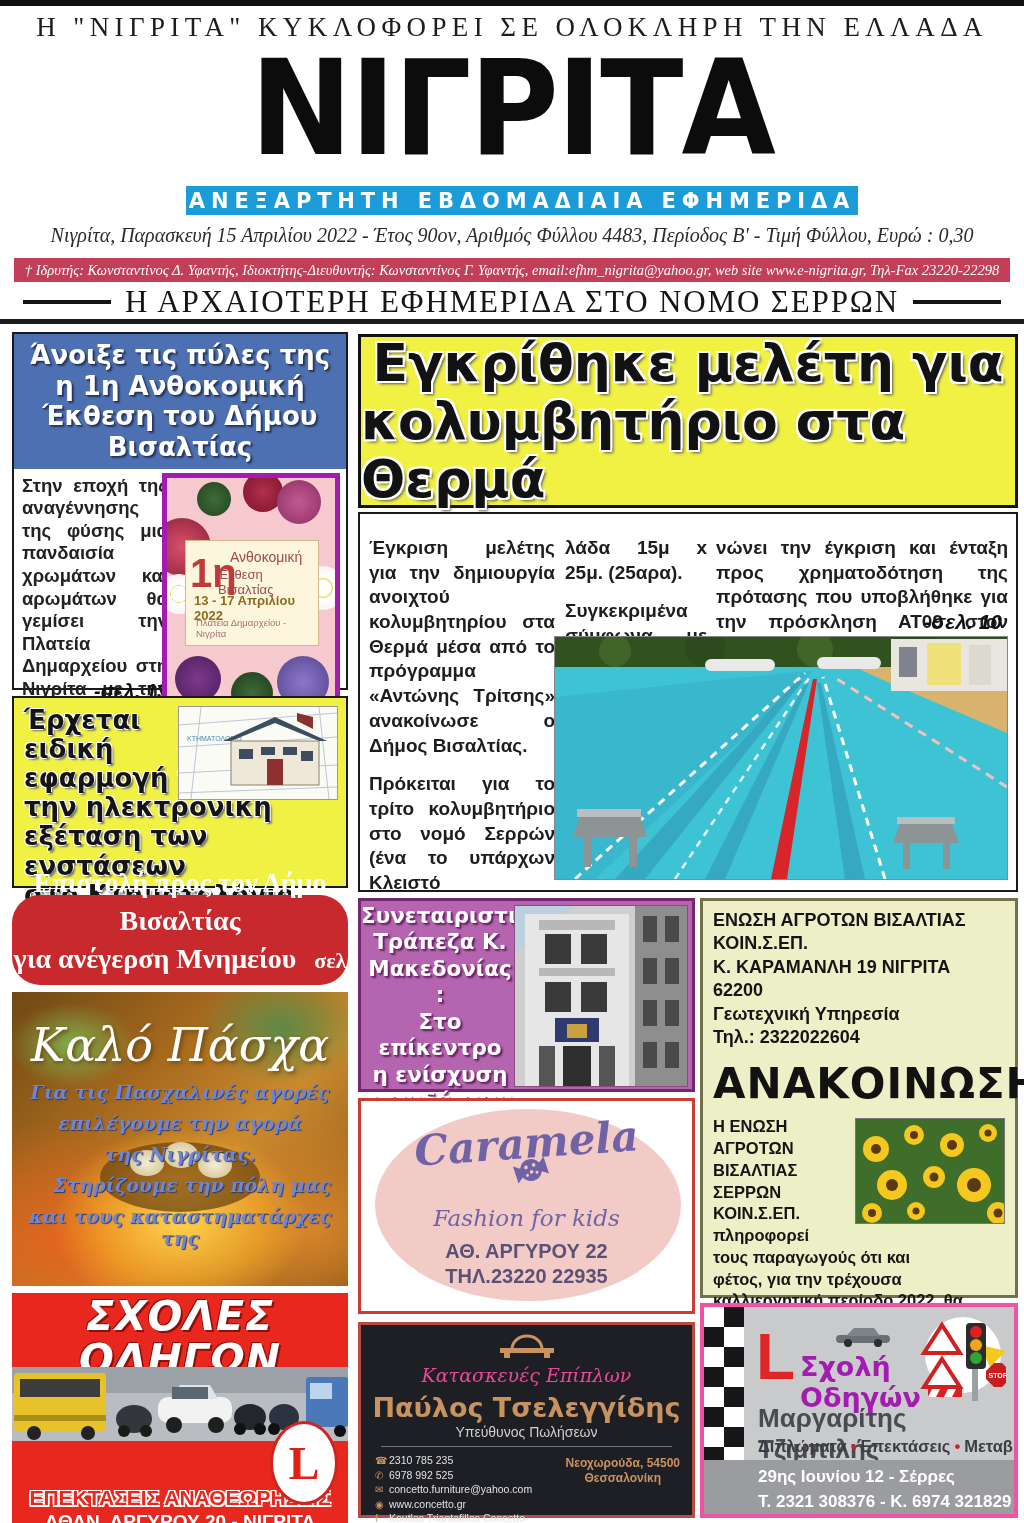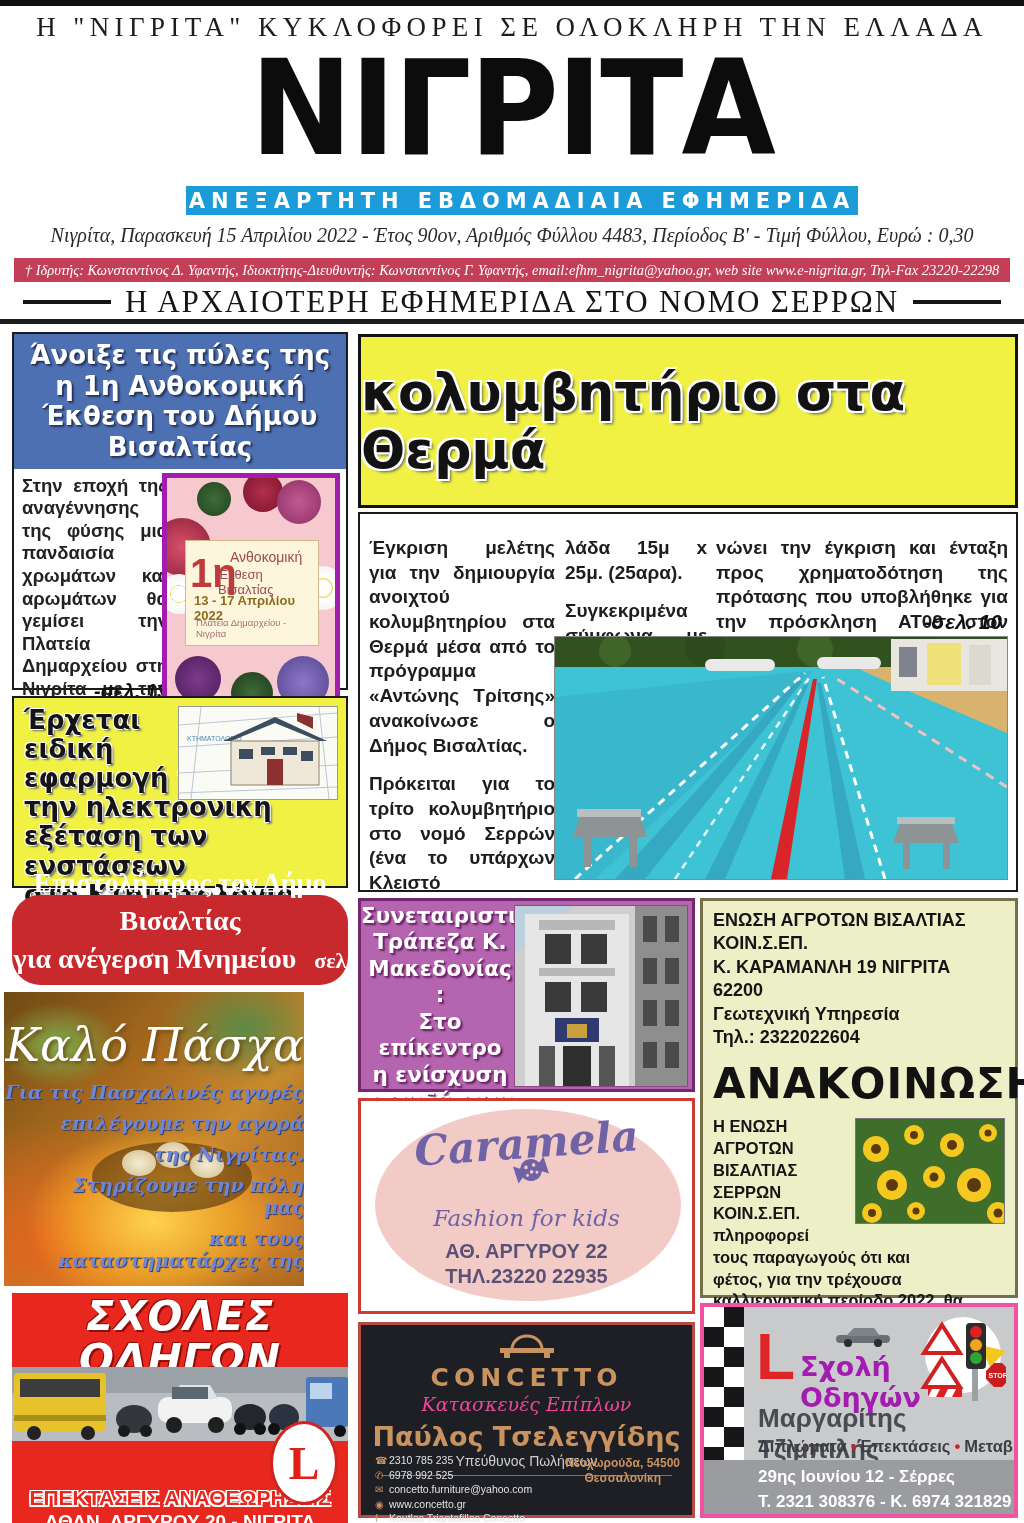--- a/index.html
+++ b/index.html
@@ -73,21 +73,21 @@
   .kt-ref{display:inline-block;margin-left:34px;}
   .kt-img{position:absolute;right:8px;top:8px;width:158px;height:92px;border:1px solid #999;background:#fff;}
 
   
   .mon{left:12px;top:895px;width:336px;height:90px;background:#c8292d;color:#fff;text-align:center;
        font-family:"Liberation Serif",serif;font-weight:700;font-size:28px;line-height:1.35;
        display:flex;flex-direction:column;justify-content:center;border-radius:28px;}
   .mon .ref{font-size:22px;margin-left:18px;}
 
   
-  .eas{left:4px;top:992px;width:300px;height:294px;overflow:hidden;color:#fff;text-align:right;
+  .eas{left:12px;top:992px;width:336px;height:294px;overflow:hidden;color:#fff;text-align:center;
        background:
          radial-gradient(90px 60px at 18% 18%, #7fae4e 0%, rgba(127,174,78,0) 70%),
          radial-gradient(120px 80px at 80% 12%, #5c8a46 0%, rgba(92,138,70,0) 70%),
          radial-gradient(150px 110px at 50% 78%, #ffd24d 0%, rgba(255,180,40,.55) 55%, rgba(200,90,20,0) 85%),
          radial-gradient(220px 160px at 15% 85%, #e2641e 0%, rgba(160,60,10,0) 75%),
          radial-gradient(220px 160px at 88% 80%, #d8852a 0%, rgba(150,70,15,0) 75%),
          linear-gradient(135deg,#6e4a14 0%,#a86a1e 35%,#c98a2e 60%,#7a4a12 100%);}
   .eas-title{margin-top:26px;font-family:"DejaVu Serif",serif;font-style:italic;font-size:46px;
              text-shadow:2px 2px 4px #6a4a10;}
   .eas-line{font-family:"DejaVu Serif",serif;font-style:italic;font-weight:700;font-size:19px;
@@ -207,20 +207,21 @@
           <span class="fx-l1">Ανθοκομική</span>
           <span class="fx-l2">Έκθεση Βισαλτίας</span>
           <span class="fx-dates">13 - 17 Απριλίου 2022</span>
           <span class="fx-venue">Πλατεία Δημαρχείου - Νιγρίτα</span>
         </div>
       </div>
     </div>
   </div>
 
   <div class="abs hl">
+    <div>Εγκρίθηκε μελέτη για</div>
     <div>κολυμβητήριο στα Θερμά</div>
   </div>
 
   <div class="abs box art">
     <div class="art-c1">
       <p>Έγκριση μελέτης για την δημιουργία ανοιχτού κολυμβητηρίου στα Θερμά μέσα από το πρόγραμμα «Αντώνης Τρίτσης» ανακοίνωσε ο Δήμος Βισαλτίας.</p>
       <p>Πρόκειται για το τρίτο κολυμβητήριο στο νομό Σερρών (ένα το υπάρχων Κλειστό Κολυμβητήριο Σερρών στην Κοιλάδα, και ένα το υπο μελέτη ολοκλήρωσης κολυμβητηρίου στο Αθλητικό πάρκο Ομόνοιας).</p>
       <p>Οι διαστάσεις της πισίνας θα είναι όση του Κλειστού Κολυμβητηρίου στην Κοι-</p>
     </div>
     <div class="art-c2">
@@ -459,21 +460,20 @@
     <div class="lbadge">L</div>
   </div>
 
   <div class="abs con">
     <svg width="70" height="26" viewBox="0 0 70 26" style="margin-top:8px;">
       <path d="M20,16 A15,13 0 0 1 50,16" fill="none" stroke="#c9935f" stroke-width="3"></path>
       <rect x="8" y="15" width="54" height="5" fill="#c9935f"></rect>
       <rect x="12" y="20" width="6" height="5" fill="#c9935f"></rect>
       <rect x="52" y="20" width="6" height="5" fill="#c9935f"></rect>
     </svg>
-    <div class="con-brand">CONCETTO</div>
     <div class="con-sub">Κατασκευές Επίπλων</div>
     <div class="con-name">Παύλος Τσελεγγίδης</div>
     <div class="con-role">Υπεύθυνος Πωλήσεων</div>
     <div class="con-hr"></div>
     <div class="con-list">
       <div><span class="ic">☎</span><span>2310 785 235</span></div>
       <div><span class="ic">✆</span><span>6978 992 525</span></div>
       <div><span class="ic">✉</span><span>concetto.furniture@yahoo.com</span></div>
       <div><span class="ic">◉</span><span>www.concetto.gr</span></div>
       <div><span class="ic">f</span><span>Koutlas Triantafillos Concetto</span></div>

